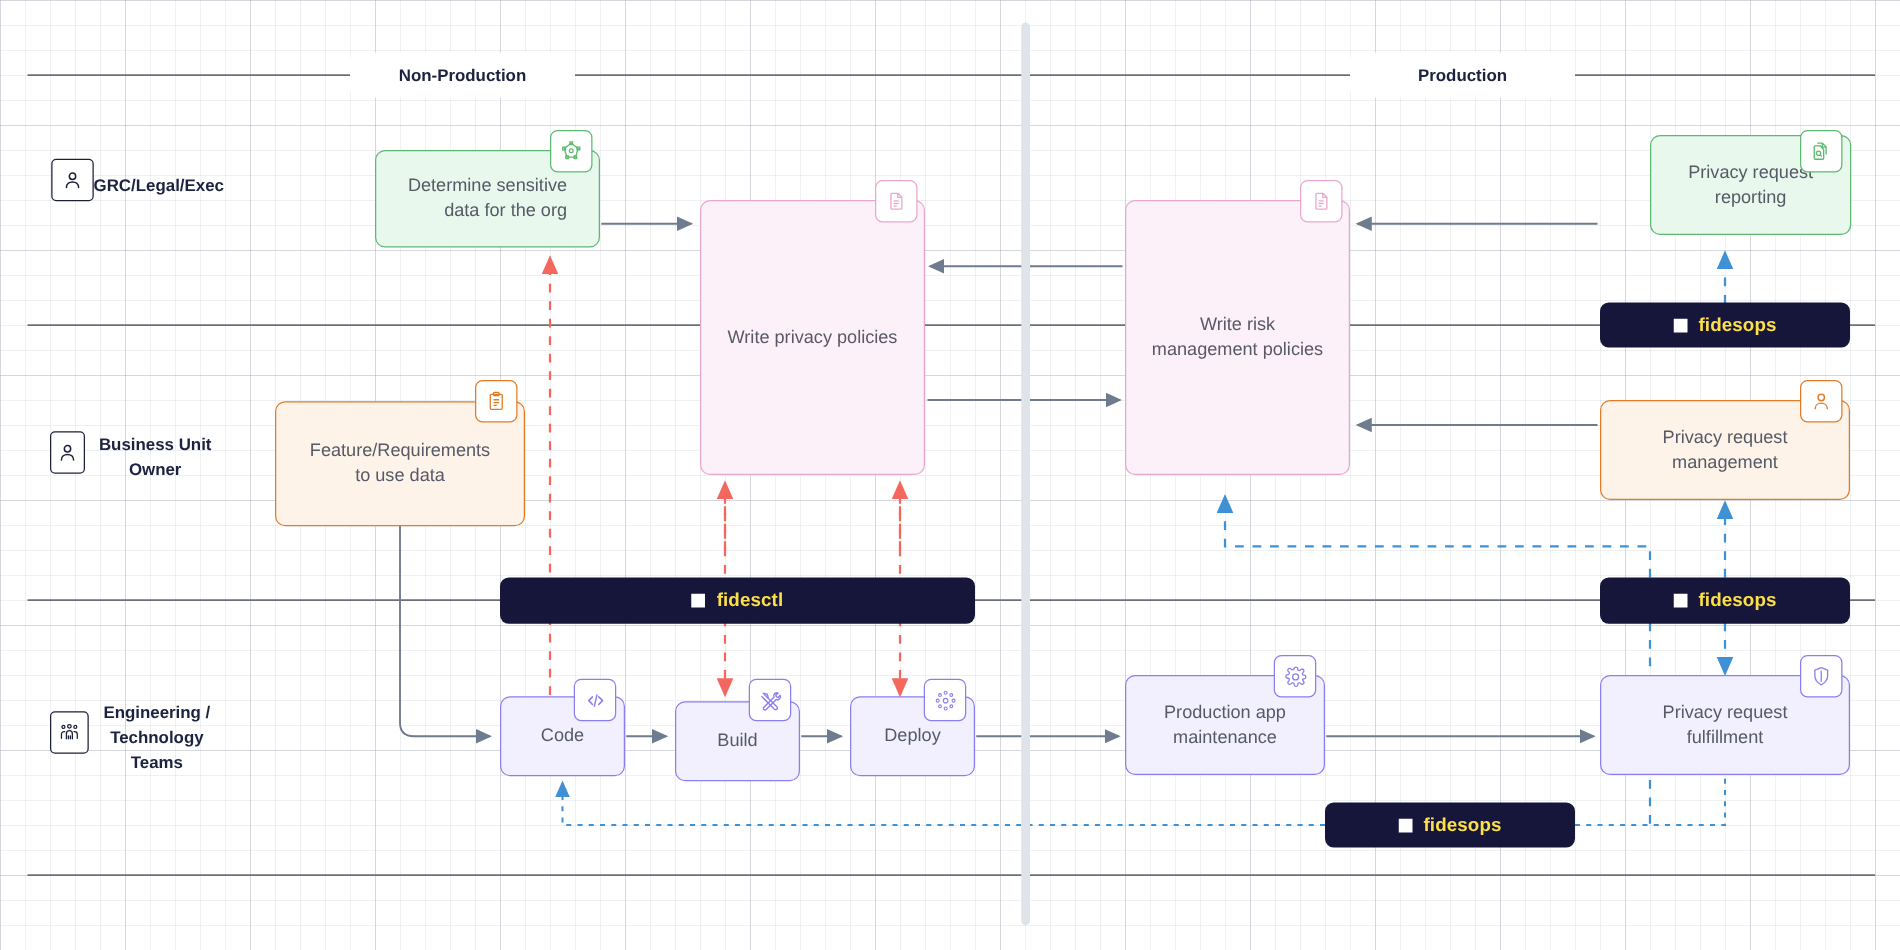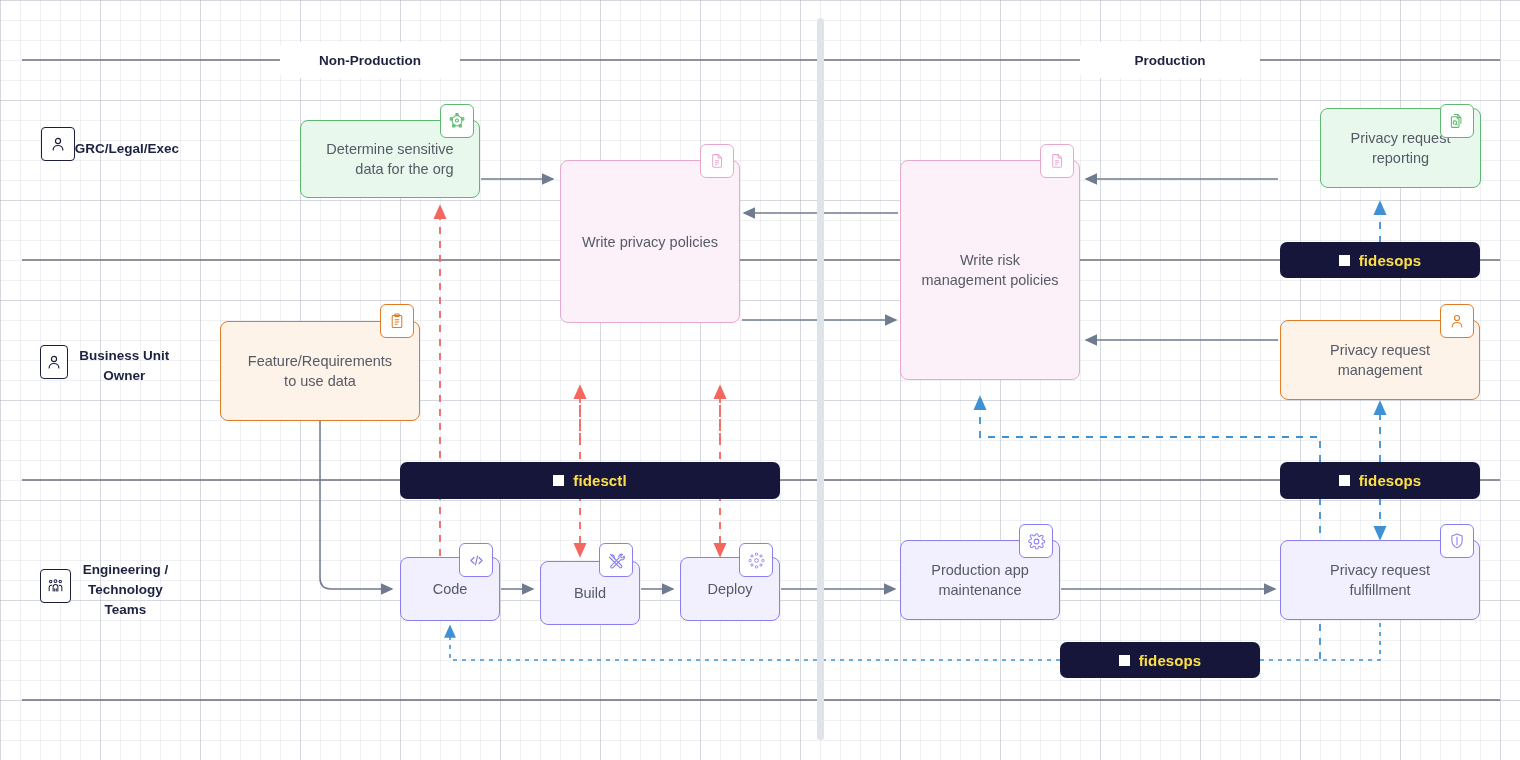--- a/index.html
+++ b/index.html
@@ -141,21 +141,21 @@
       <path d="M12 3.4 4.6 9.1 7.4 18.2h9.2L19.4 9.1z"></path>
       <circle cx="12" cy="11.4" r="2"></circle>
       <rect x="2.9" y="7.6" width="3" height="3"></rect>
       <rect x="18.1" y="7.6" width="3" height="3"></rect>
       <rect x="6.2" y="17" width="2.8" height="2.8"></rect>
       <rect x="15" y="17" width="2.8" height="2.8"></rect>
       <rect x="10.6" y="2" width="2.8" height="2.8"></rect>
     </svg>
   </div>
 
-  <div class="node" style="left:560px;top:160px;width:180px;height:163px;border-color:#e8a8cd;background:#fdf1f9;white-space:pre-line;">Write privacy policies</div>
+  <div class="node" style="left:560px;top:160px;width:180px;height:220px;border-color:#e8a8cd;background:#fdf1f9;white-space:pre-line;">Write privacy policies</div>
   <div class="badge" style="left:700px;top:144px;border-color:#e8a8cd;">
     <svg width="18" height="18" viewBox="0 0 24 24" fill="none" stroke="#e8a8cd" stroke-width="1.4" stroke-linejoin="round">
       <path d="M7.5 3.5h6.2L18 7.8v11.3a1.2 1.2 0 0 1-1.2 1.2H7.5a1.2 1.2 0 0 1-1.2-1.2V4.7a1.2 1.2 0 0 1 1.2-1.2z"></path>
       <path d="M13.6 3.6v4.3H18"></path>
       <path d="M9.2 11.6h5.4M9.2 14.4h5.4M9.2 17.1h3.4"></path>
     </svg>
   </div>
 
   <div class="node" style="left:900px;top:160px;width:180px;height:220px;border-color:#e8a8cd;background:#fdf1f9;white-space:pre-line;">Write risk
 management policies</div>

